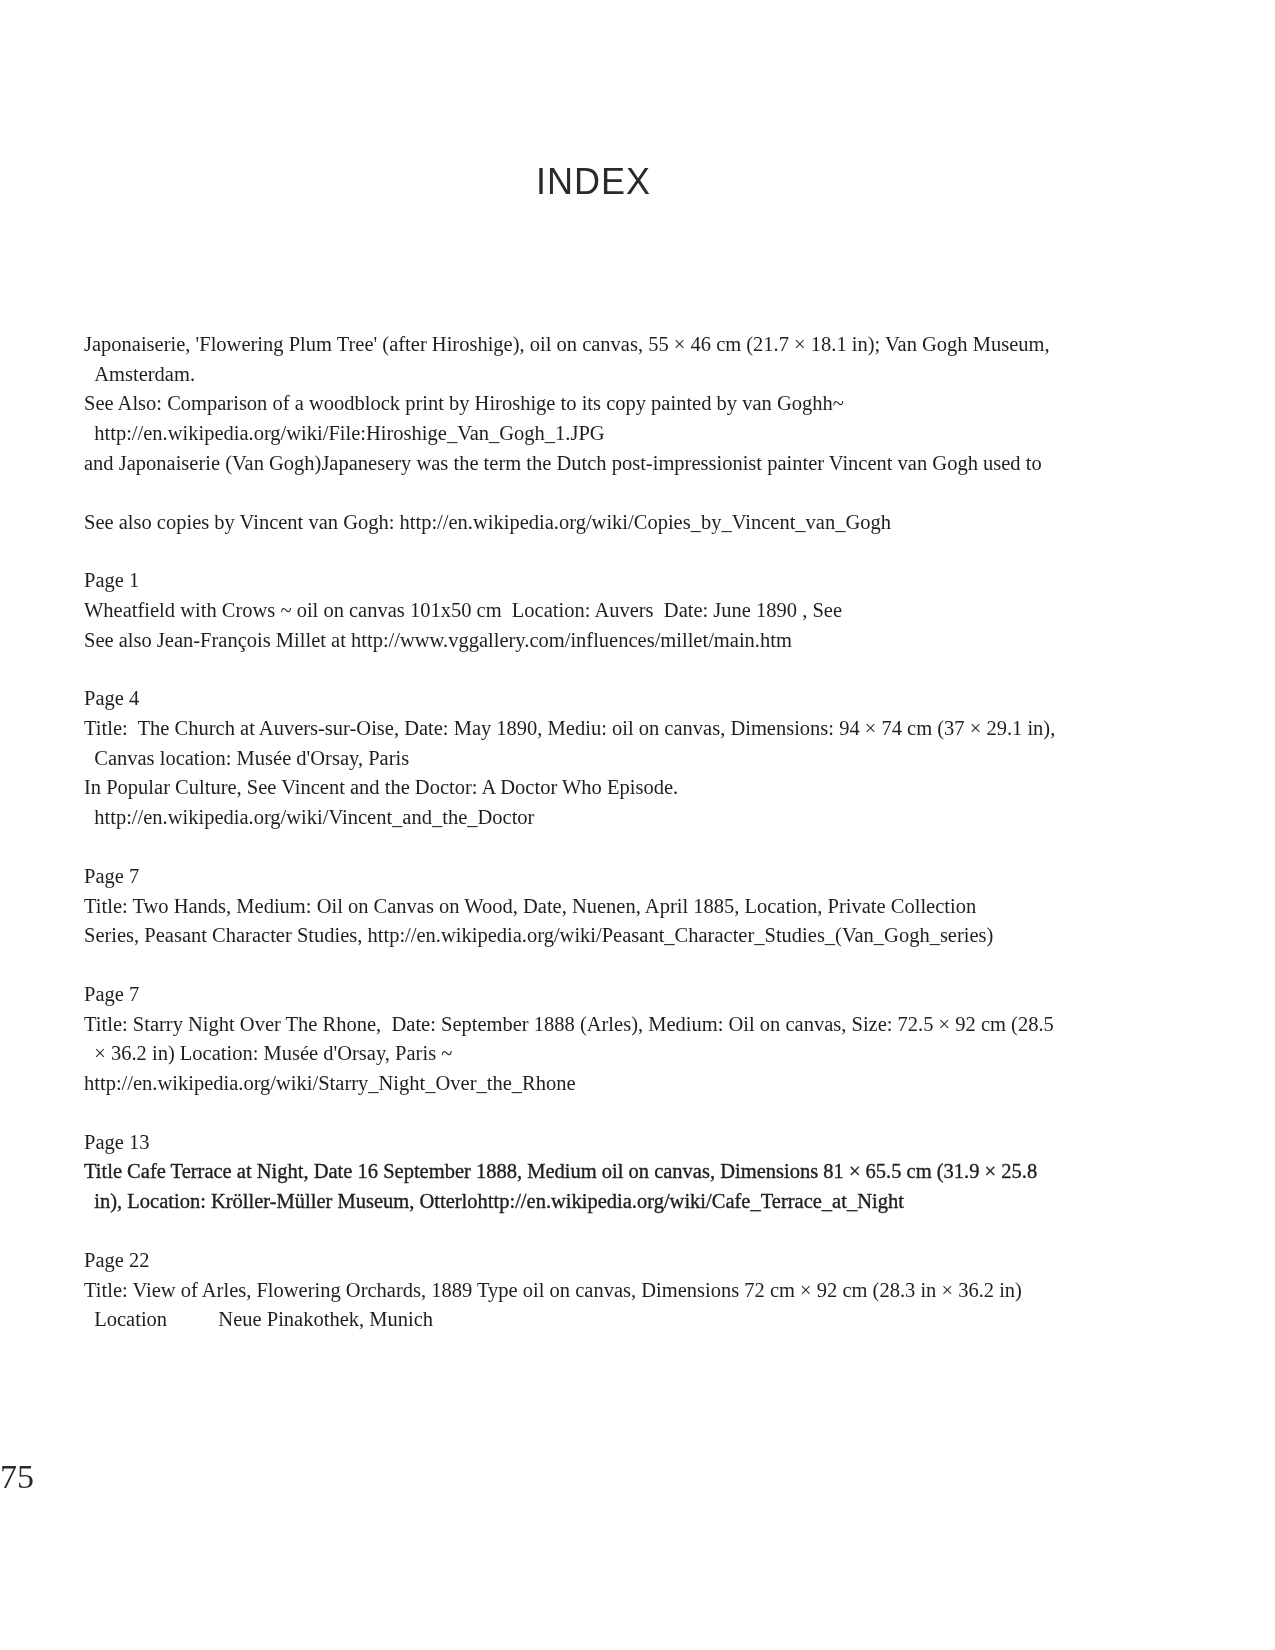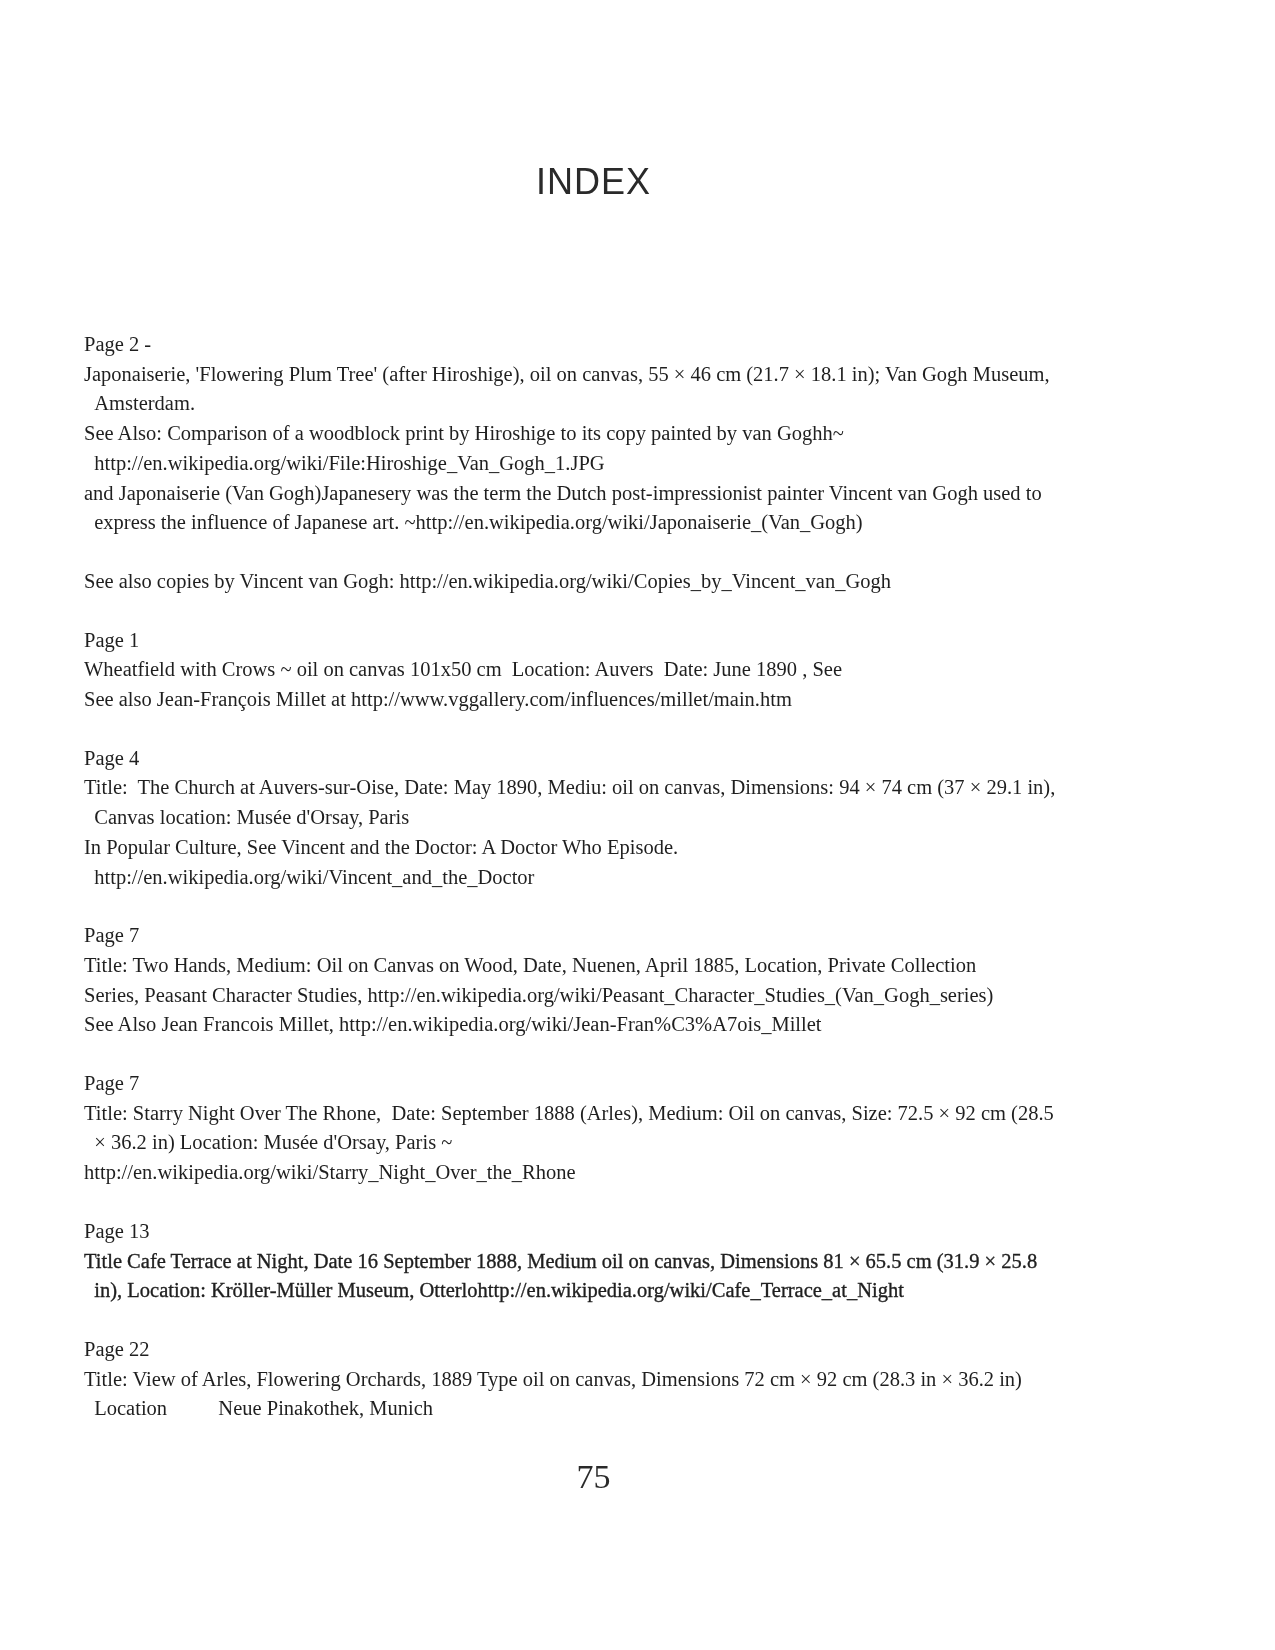--- a/index.html
+++ b/index.html
@@ -45,63 +45,59 @@
     white-space: pre-wrap;
   }
   .semibold {
     -webkit-text-stroke: 0.35px #1f1f1f;
   }
   .page-number {
     position: absolute;
     top: 1456px;
     left: 0;
     width: 100%;
-    text-align: center;
     font-family: "Liberation Serif", "DejaVu Serif", serif;
     font-size: 34px;
     line-height: 42px;
     color: #2a2a2a;
   }
 </style>
 </head>
 <body>
 
 <div class="page">
   <h1 class="doc-title">INDEX</h1>
 
   <main class="content">
       <section class="index-section">
-        <div class="line">Page 2 -</div>
         <div class="line">Japonaiserie, 'Flowering Plum Tree' (after Hiroshige), oil on canvas, 55 × 46 cm (21.7 × 18.1 in); Van Gogh Museum,</div>
         <div class="line">  Amsterdam.</div>
         <div class="line">See Also: Comparison of a woodblock print by Hiroshige to its copy painted by van Goghh~</div>
         <div class="line">  http://en.wikipedia.org/wiki/File:Hiroshige_Van_Gogh_1.JPG</div>
         <div class="line">and Japonaiserie (Van Gogh)Japanesery was the term the Dutch post-impressionist painter Vincent van Gogh used to</div>
-        <div class="line">  express the influence of Japanese art. ~http://en.wikipedia.org/wiki/Japonaiserie_(Van_Gogh)</div>
       </section>
       <section class="index-section">
         <div class="line">See also copies by Vincent van Gogh: http://en.wikipedia.org/wiki/Copies_by_Vincent_van_Gogh</div>
       </section>
       <section class="index-section">
         <div class="line">Page 1</div>
         <div class="line">Wheatfield with Crows ~ oil on canvas 101x50 cm  Location: Auvers  Date: June 1890 , See</div>
         <div class="line">See also Jean-François Millet at http://www.vggallery.com/influences/millet/main.htm</div>
       </section>
       <section class="index-section">
         <div class="line">Page 4</div>
         <div class="line">Title:  The Church at Auvers-sur-Oise, Date: May 1890, Mediu: oil on canvas, Dimensions: 94 × 74 cm (37 × 29.1 in),</div>
         <div class="line">  Canvas location: Musée d'Orsay, Paris</div>
         <div class="line">In Popular Culture, See Vincent and the Doctor: A Doctor Who Episode.</div>
         <div class="line">  http://en.wikipedia.org/wiki/Vincent_and_the_Doctor</div>
       </section>
       <section class="index-section">
         <div class="line">Page 7</div>
         <div class="line">Title: Two Hands, Medium: Oil on Canvas on Wood, Date, Nuenen, April 1885, Location, Private Collection</div>
         <div class="line">Series, Peasant Character Studies, http://en.wikipedia.org/wiki/Peasant_Character_Studies_(Van_Gogh_series)</div>
-        <div class="line">See Also Jean Francois Millet, http://en.wikipedia.org/wiki/Jean-Fran%C3%A7ois_Millet</div>
       </section>
       <section class="index-section">
         <div class="line">Page 7</div>
         <div class="line">Title: Starry Night Over The Rhone,  Date: September 1888 (Arles), Medium: Oil on canvas, Size: 72.5 × 92 cm (28.5</div>
         <div class="line">  × 36.2 in) Location: Musée d'Orsay, Paris ~</div>
         <div class="line">http://en.wikipedia.org/wiki/Starry_Night_Over_the_Rhone</div>
       </section>
       <section class="index-section">
         <div class="line">Page 13</div>
         <div class="line semibold">Title Cafe Terrace at Night, Date 16 September 1888, Medium oil on canvas, Dimensions 81 × 65.5 cm (31.9 × 25.8</div>

